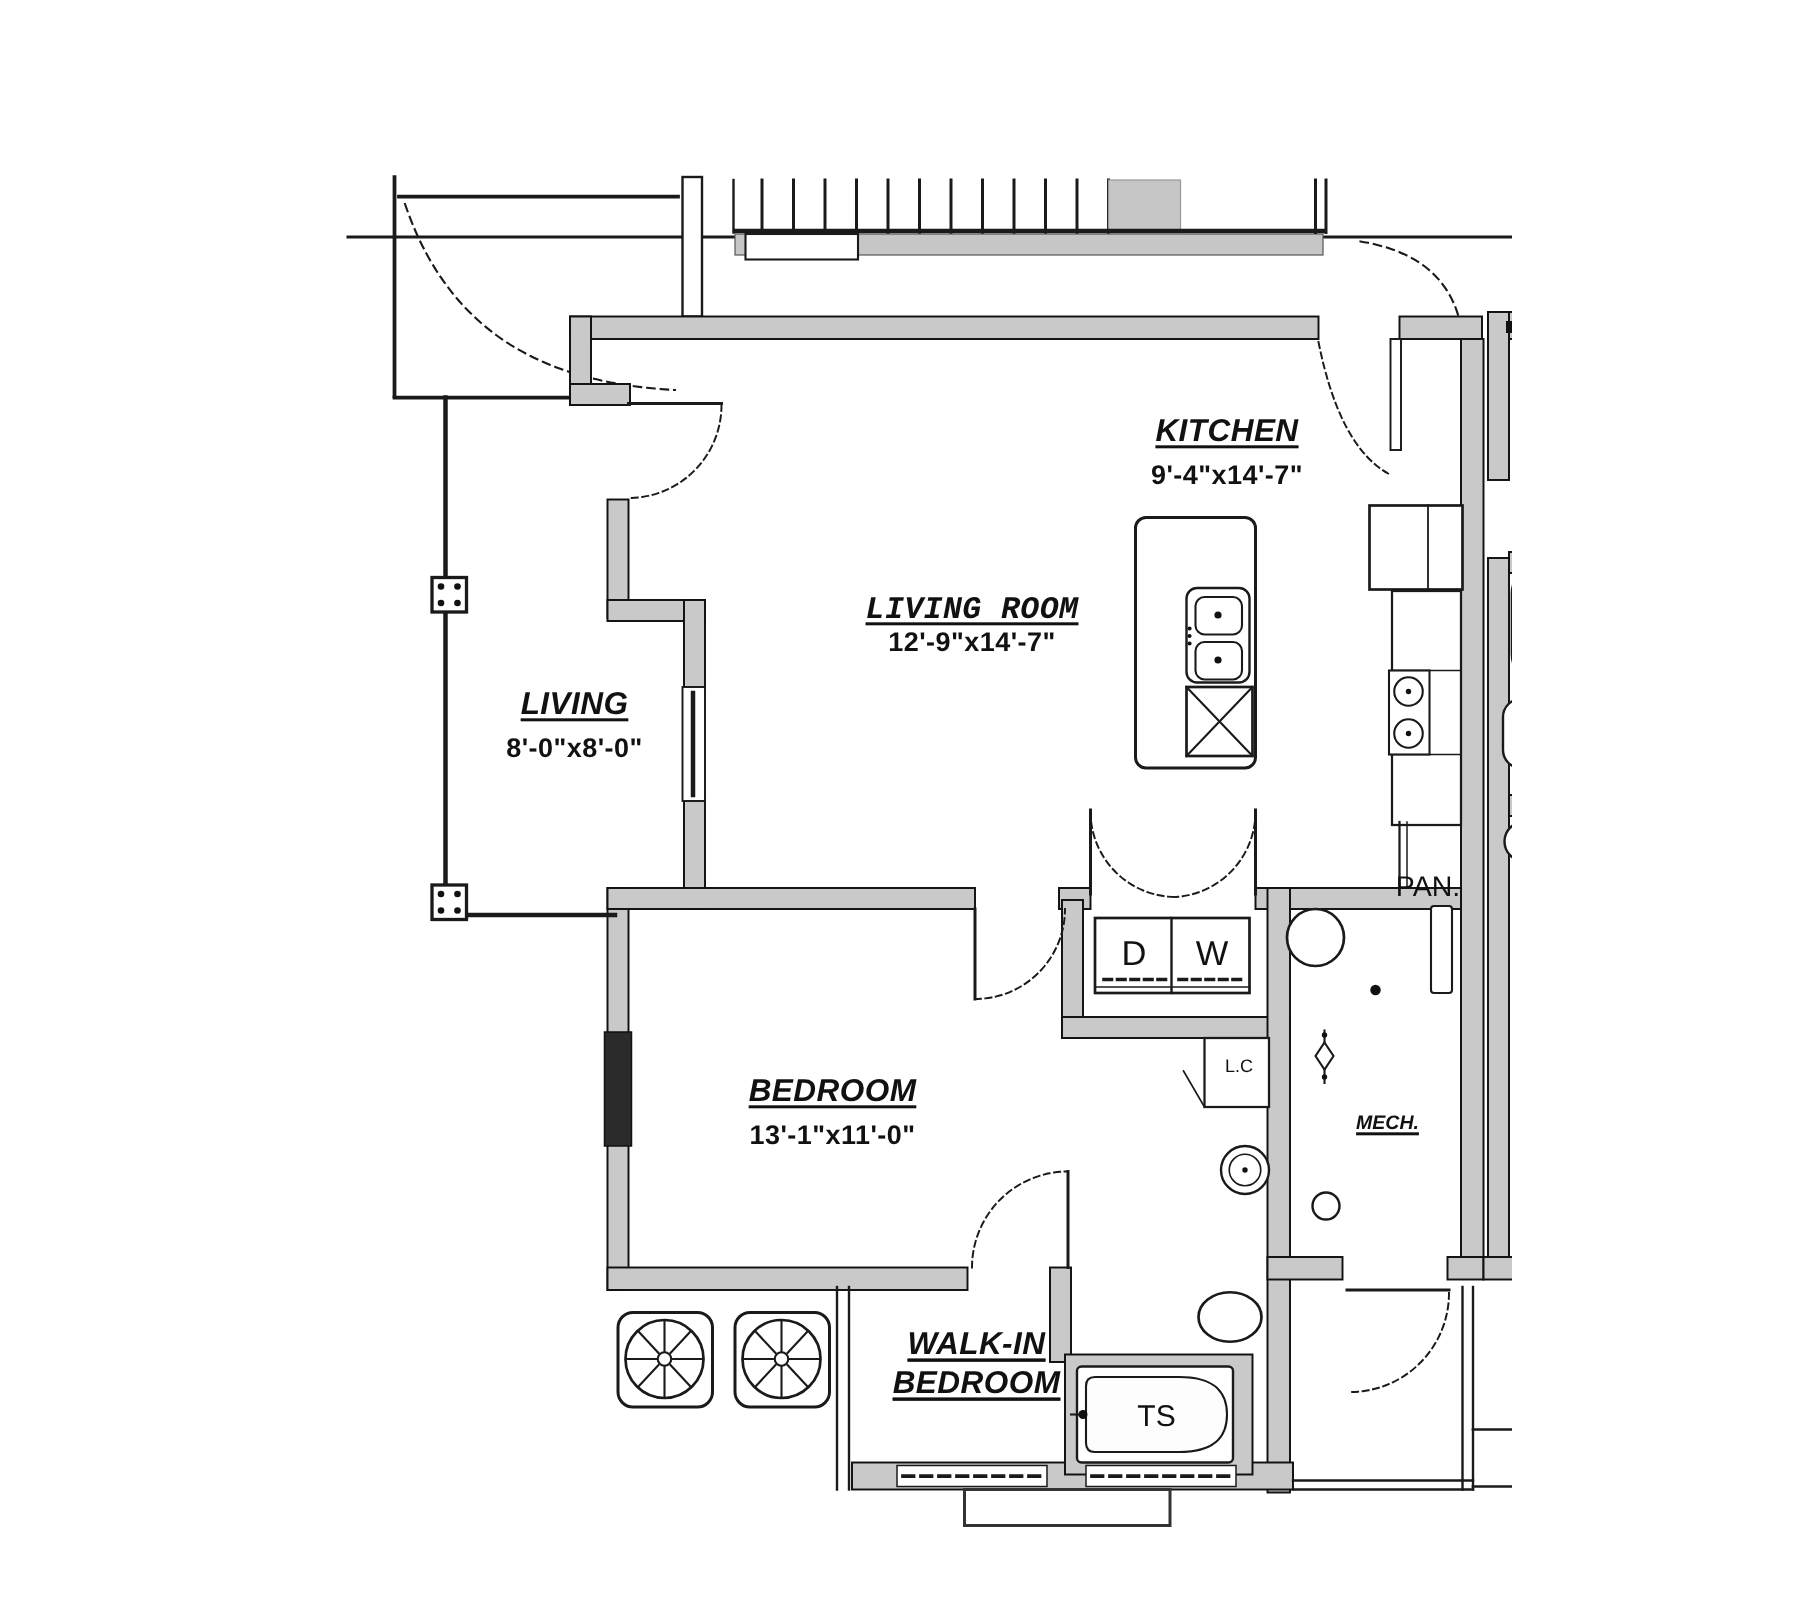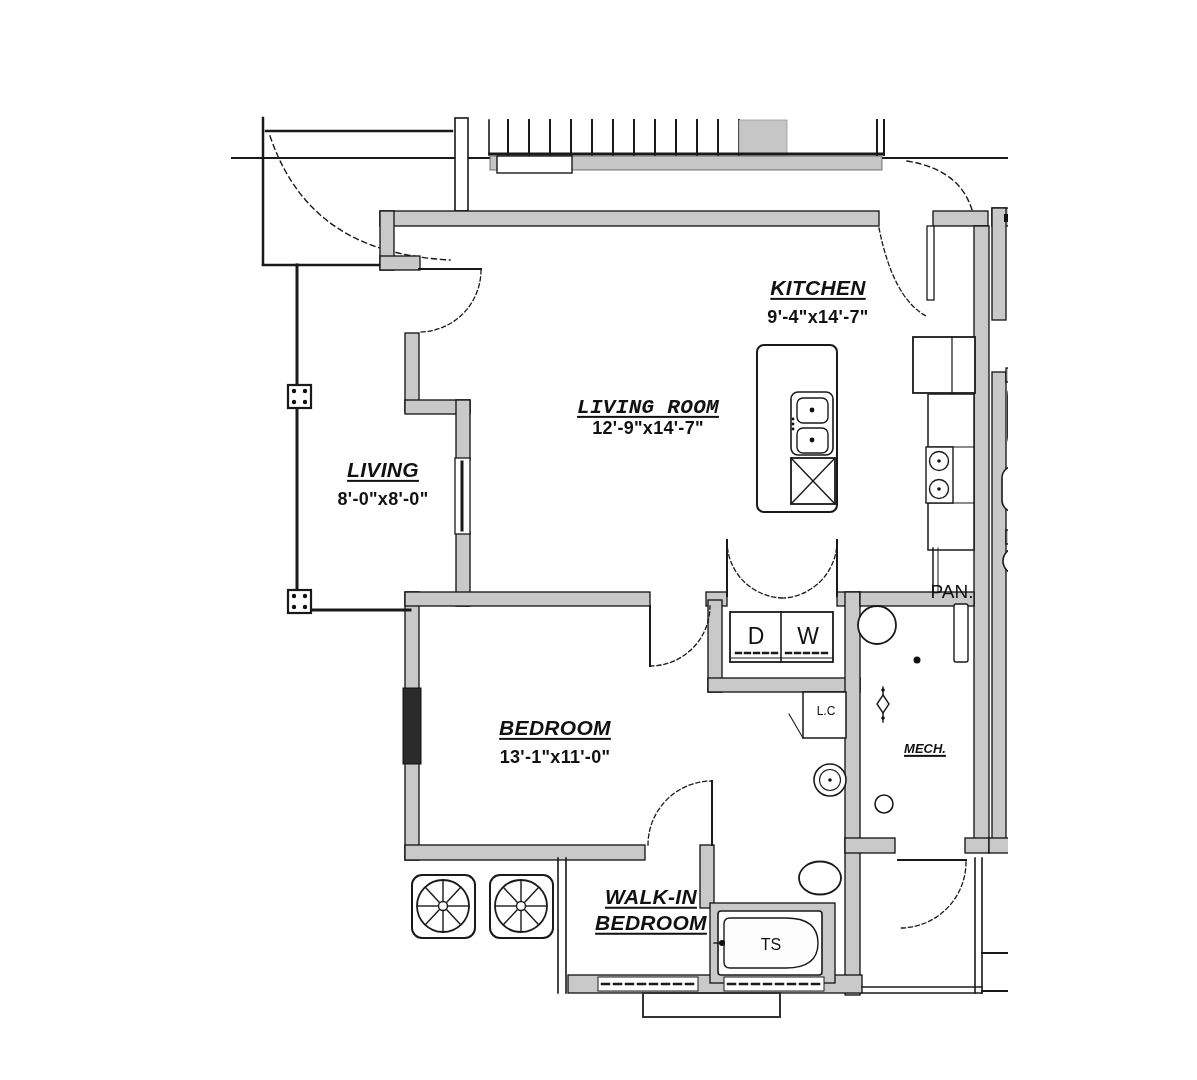--- a/index.html
+++ b/index.html
@@ -8,22 +8,22 @@
   #plan svg{position:absolute;left:0;top:0;}
   .lbl{position:absolute;transform:translate(-50%,-50%);white-space:nowrap;color:#111;
        text-align:center;line-height:1.25;}
   .room-name{font-size:21px;font-weight:700;font-style:italic;
              text-decoration:underline;text-decoration-thickness:2px;text-underline-offset:3px;
              letter-spacing:.3px;}
   .room-dims{font-size:18px;font-weight:700;letter-spacing:.3px;}
   .small-name{font-size:13px;font-weight:700;font-style:italic;
               text-decoration:underline;text-decoration-thickness:2px;text-underline-offset:2px;}
   .plain{font-weight:400;font-style:normal;}
-  .fx-d{font-size:23px;} .fx-ts{font-size:16px;} .fx-lc{font-size:12px;} .fx-pan{font-size:19px;}
-  .two-line div{text-decoration-thickness:2px;text-underline-offset:3px;}
+  .fx-d{font-size:23px;} .fx-ts{font-size:20px;} .fx-lc{font-size:12px;} .fx-pan{font-size:19px;}
+  .two-line div{text-decoration:underline;text-decoration-thickness:2px;text-underline-offset:3px;}
 </style>
 </head>
 <body>
 
 <div id="plan">
 
 <svg width="1197" height="1080" viewBox="0 0 1197 1080">
   <g stroke="#1a1a1a" fill="none" stroke-linecap="square">
 
     <g>

